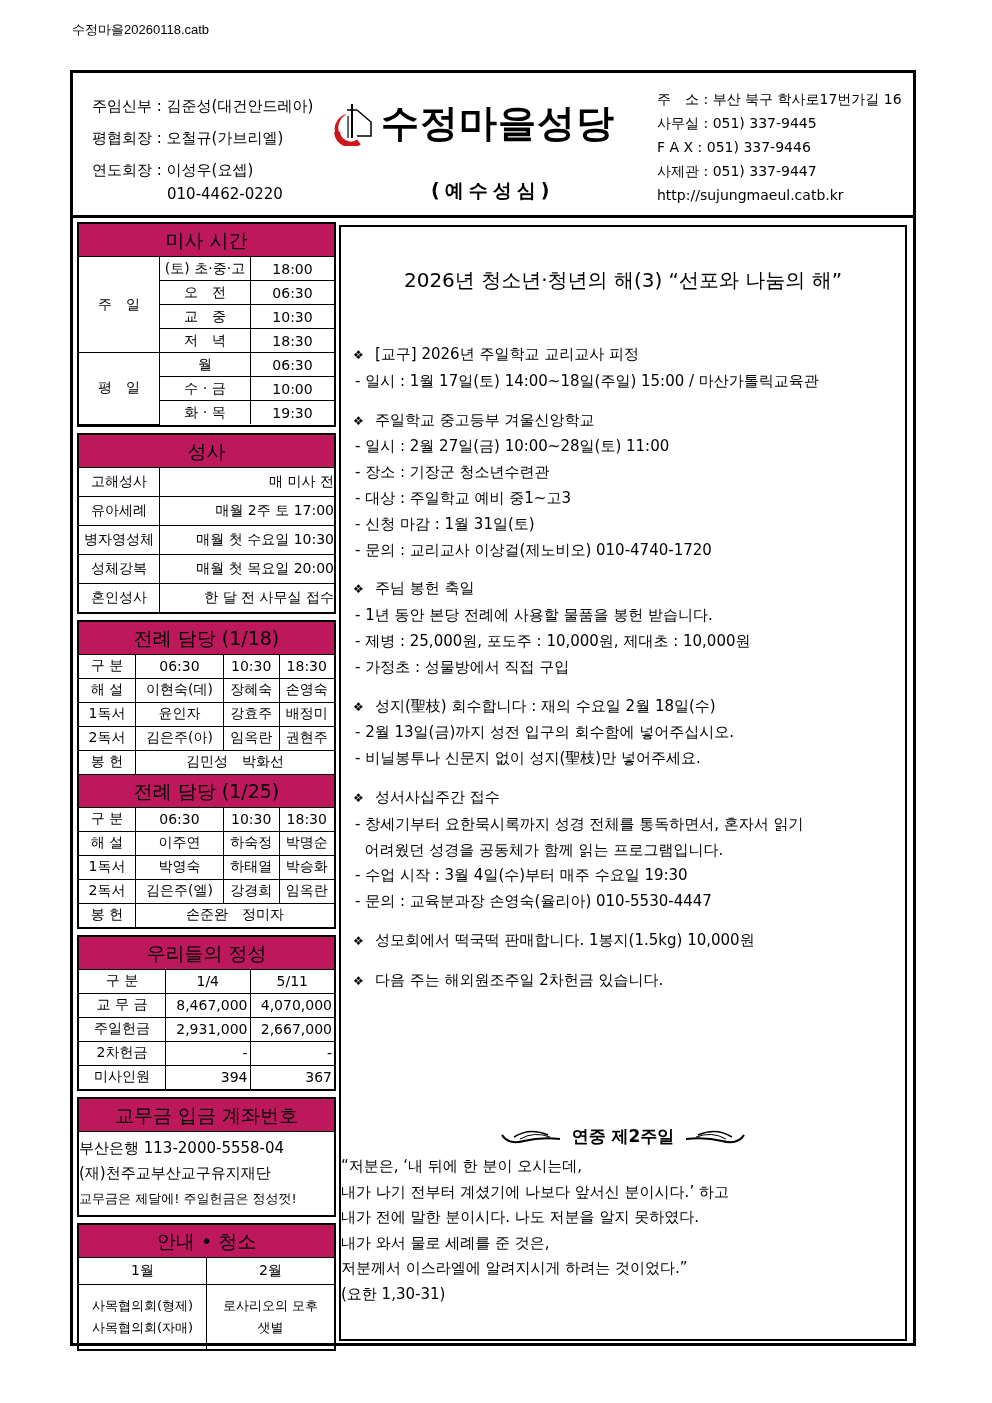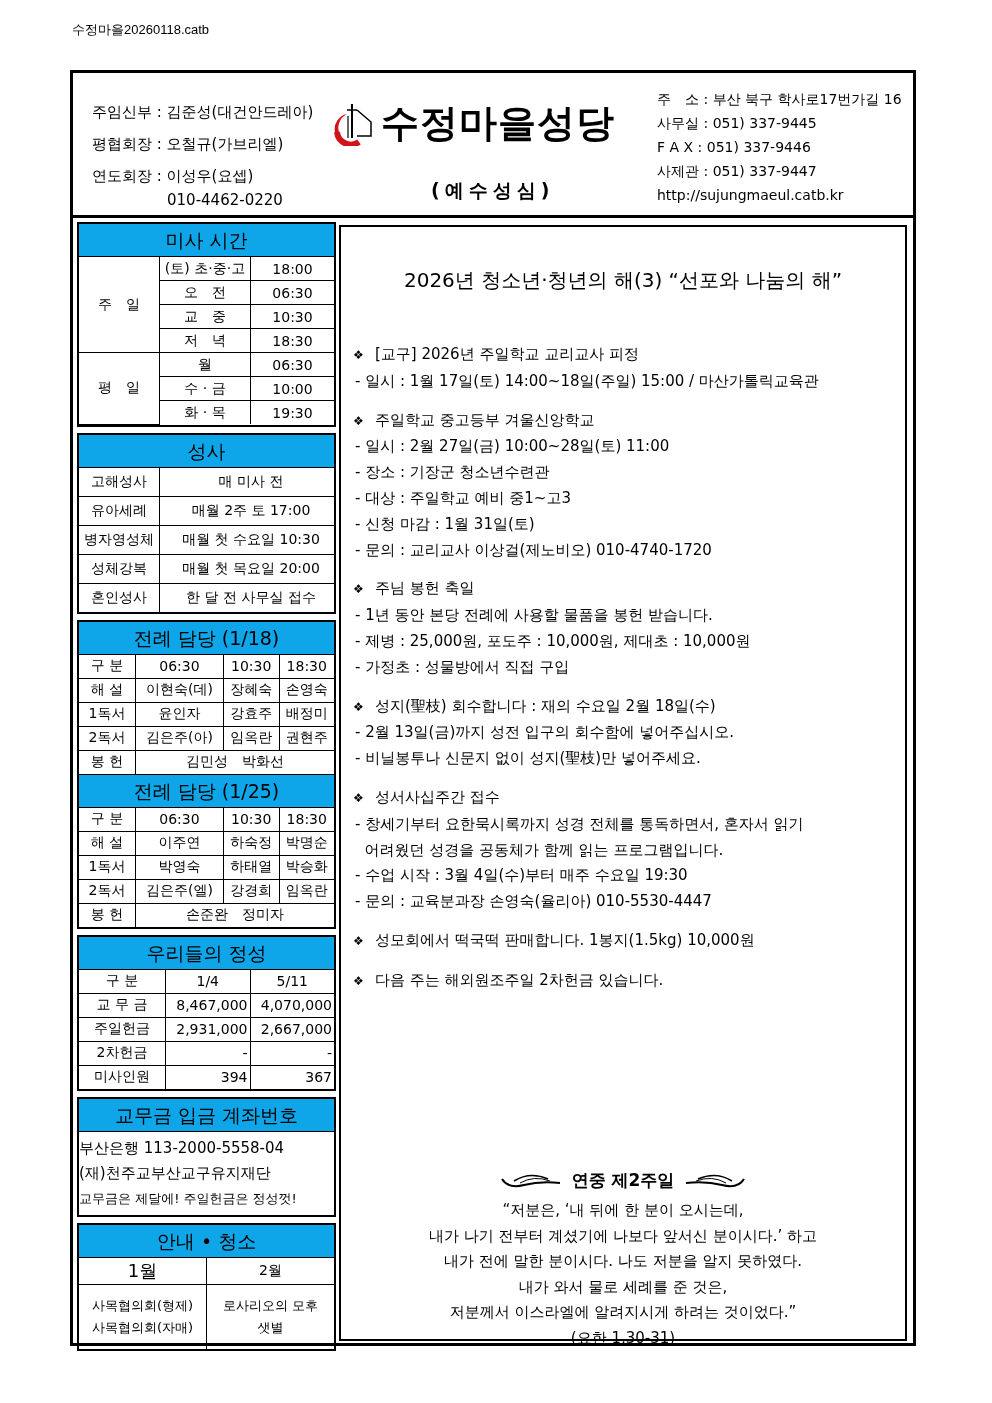--- a/index.html
+++ b/index.html
@@ -1,52 +1,52 @@
 <!DOCTYPE html>
 <html><head>
 <meta charset="utf-8">
 <style>
   html,body{margin:0;padding:0;background:#fff;}
   body{width:992px;height:1403px;position:relative;font-family:"DejaVu Sans","Liberation Sans",sans-serif;color:#000;overflow:hidden;}
   .filename{position:absolute;left:72px;top:21px;font-size:13px;font-family:"Liberation Sans","DejaVu Sans",sans-serif;}
   .page{position:absolute;left:70px;top:70px;width:846px;height:1276px;border:3px solid #000;box-sizing:border-box;}
   .header{position:absolute;left:0;top:0;width:840px;height:142px;border-bottom:3px solid #000;}
-  .hleft{position:absolute;left:19px;top:23px;font-size:15px;line-height:32px;}
+  .hleft{position:absolute;left:19px;top:17px;font-size:15px;line-height:32px;}
   .hleft .row{white-space:nowrap;}
   .hleft .phone{padding-left:75px;margin-top:-8px;}
   .logo{position:absolute;left:260px;top:25px;display:flex;align-items:center;}
   .logo-mark{width:42px;height:44px;position:relative;margin-right:6px;}
   .logo-title{font-size:38px;font-weight:bold;letter-spacing:1px;font-family:"DejaVu Sans",sans-serif;}
   .subtitle{position:absolute;left:358px;top:105px;font-size:19px;font-weight:bold;letter-spacing:5px;}
   .hright{position:absolute;left:584px;top:14px;font-size:14px;line-height:24px;white-space:nowrap;}
   .leftcol{position:absolute;left:4px;top:149px;width:259px;}
   .box{border:2px solid #000;margin-bottom:6px;}
-  .box-title{background:#0ea5e9;border-bottom:1px solid #000;text-align:center;font-size:19px;height:32px;line-height:32px;}
+  .box-title{background:#be185d;border-bottom:1px solid #000;text-align:center;font-size:19px;height:32px;line-height:32px;}
   table{border-collapse:collapse;width:100%;}
   td{border:1px solid #000;text-align:center;font-size:14px;padding:0;height:23px;}
   .l td:first-child{border-left:none;}
   .l td:last-child{border-right:none;}
   .l tr:last-child td{border-bottom:none;}
   .l tr:first-child td{border-top:none;}
   .sac td{height:28px;font-size:14px;}
-  .sac td.v{text-align:center;padding-left:8px;}
+  .sac td.v{text-align:right;padding-left:8px;}
   .lit td{height:23px;font-size:14px;}
   .num td.r{text-align:right;padding-right:2px;}
   .acct{text-align:left;padding:4px 0;}
   .acct div{font-size:15px;line-height:25px;}
   .acct .small{font-size:13px;}
   .guide td{font-size:13px;}
   .main{position:absolute;left:266px;top:152px;width:568px;height:1116px;border:2px solid #000;box-sizing:border-box;}
   .main-title{position:absolute;left:0;width:100%;top:40px;text-align:center;font-size:20px;}
   .items{position:absolute;left:12px;top:115px;width:540px;font-size:15px;}
   .sec{margin-bottom:13px;}
   .line{line-height:25.8px;white-space:nowrap;}
   .bullet{display:inline-block;width:22px;font-size:12px;}
   .dash{padding-left:2px;}
-  .gospel{position:absolute;left:0;width:100%;top:942px;text-align:center;}
+  .gospel{position:absolute;left:0;width:100%;top:898px;text-align:left;}
   .g-title{font-size:17px;font-weight:bold;display:flex;justify-content:center;align-items:center;gap:10px;}
   .g-title svg{display:block;}
   .g-body{font-size:15px;line-height:25.5px;margin-top:6px;}
 </style>
 </head>
 <body>
 
 <div class="filename">수정마을20260118.catb</div>
 
 <div class="page">
@@ -260,21 +260,21 @@
         <div>(재)천주교부산교구유지재단</div>
         <div class="small">교무금은 제달에! 주일헌금은 정성껏!</div>
       </div>
     </div>
 
     <div class="box" style="margin-bottom:0">
       <div class="box-title">안내 • 청소</div>
       <table class="l guide">
         <tbody>
             <tr>
-              <td style="width:50%;height:26px;font-size:18px">1월</td>
+              <td style="width:50%;height:26px;font-size:14px">1월</td>
               <td style="font-size:14px">2월</td>
             </tr>
         <tr>
           <td style="height:64px;line-height:22px">
                 <div>사목협의회(형제)</div>
                 <div>사목협의회(자매)</div>
               </td>
           <td style="line-height:22px">
                 <div>로사리오의 모후</div>
                 <div>샛별</div>

